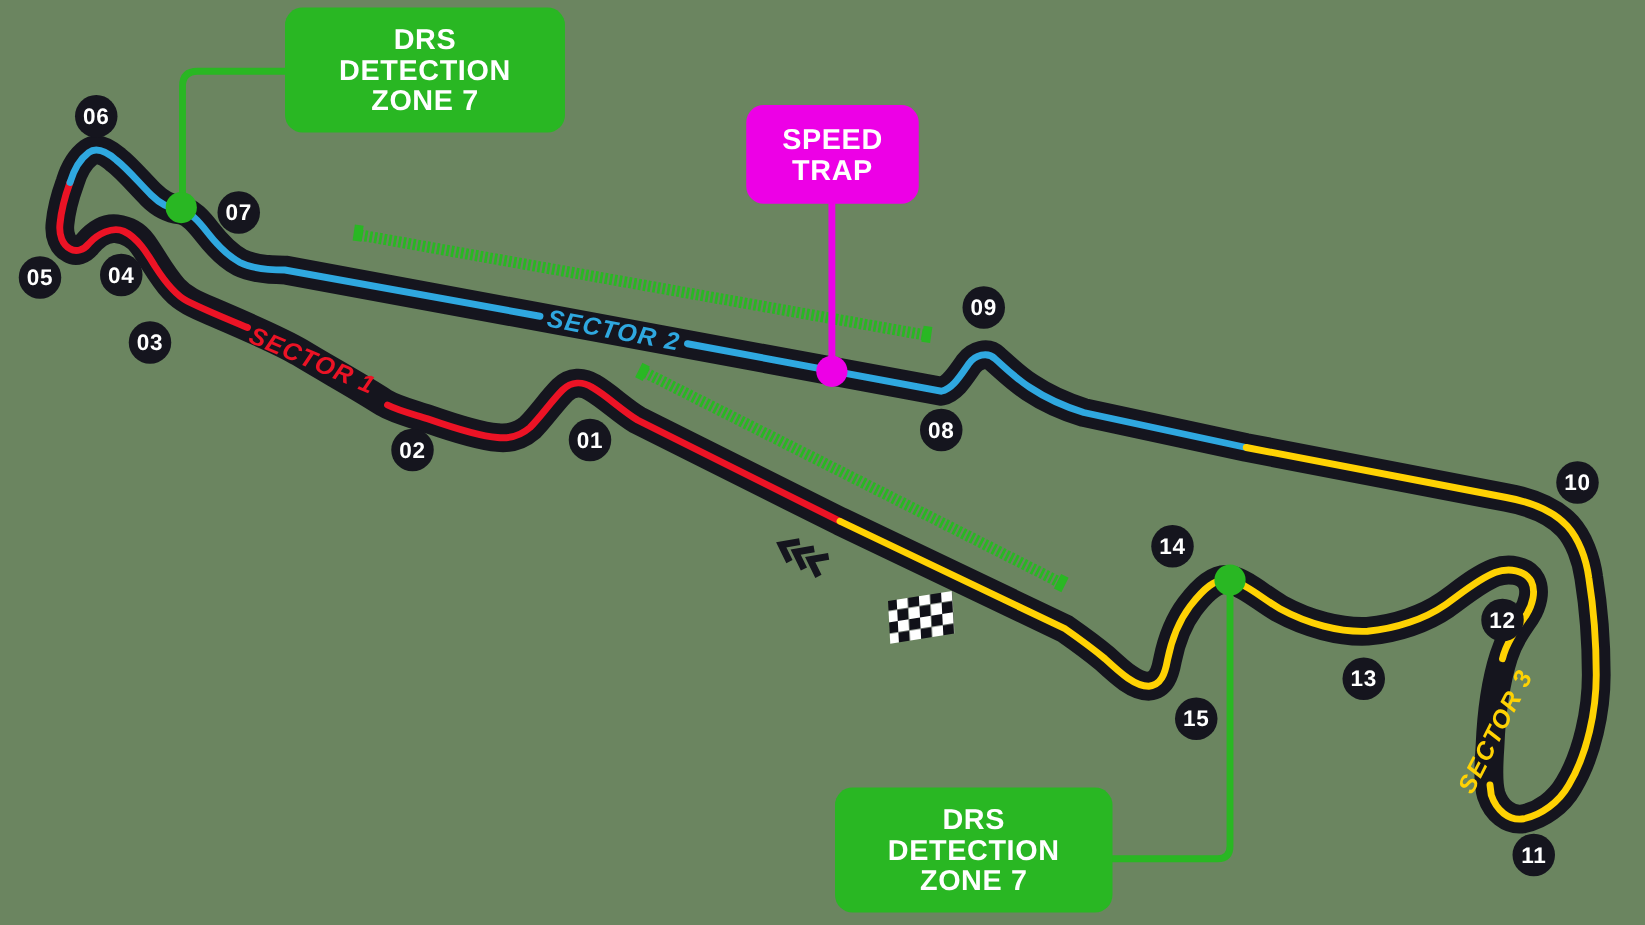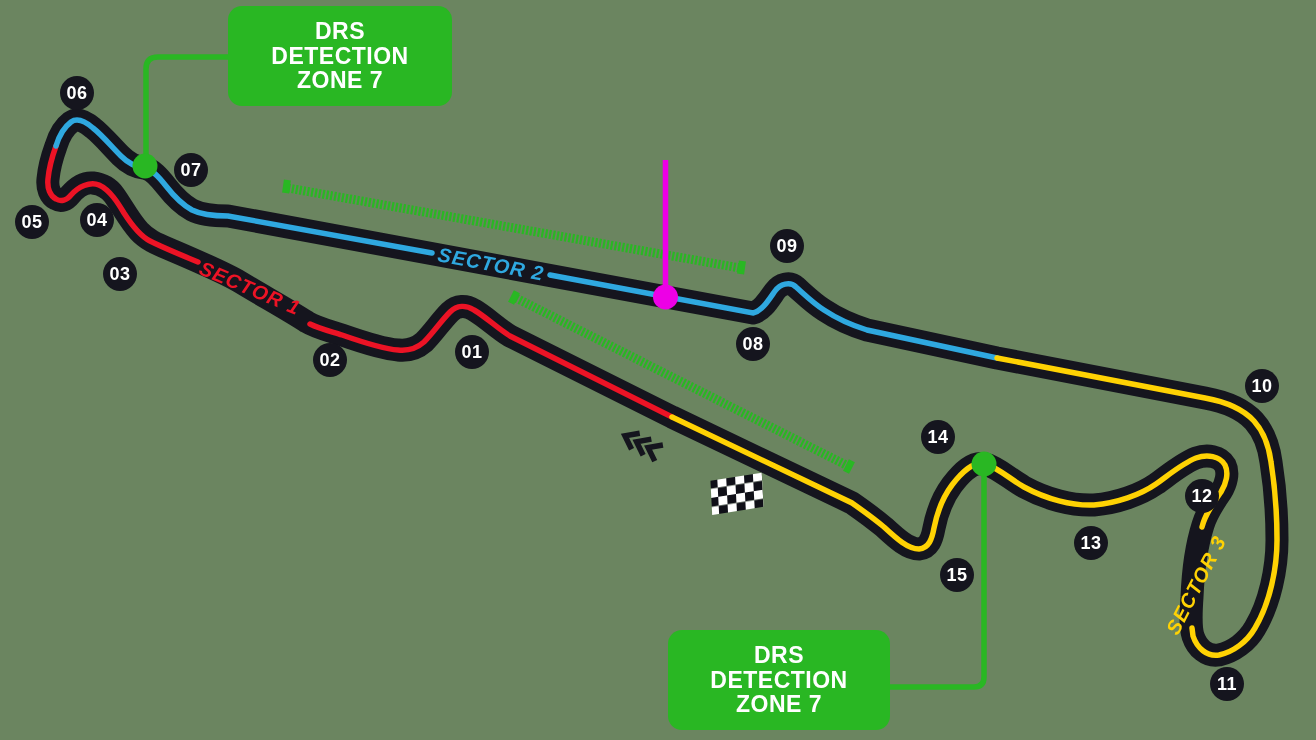--- a/index.html
+++ b/index.html
@@ -193,18 +193,22 @@
         <circle cx="957" cy="575" r="17"></circle>
         <text x="957" y="581">15</text>
       </g>
   </svg>
 
   <div class="callout green" style="left:228px;top:6px;width:224px;height:100px;">
     <span>DRS</span>
     <span>DETECTION</span>
     <span>ZONE 7</span>
   </div>
+  <div class="callout magenta" style="left:597px;top:84px;width:138px;height:79px;">
+    <span>SPEED</span>
+    <span>TRAP</span>
+  </div>
   <div class="callout green" style="left:668px;top:630px;width:222px;height:100px;">
     <span>DRS</span>
     <span>DETECTION</span>
     <span>ZONE 7</span>
   </div>
 </div>
 
 </body></html>

